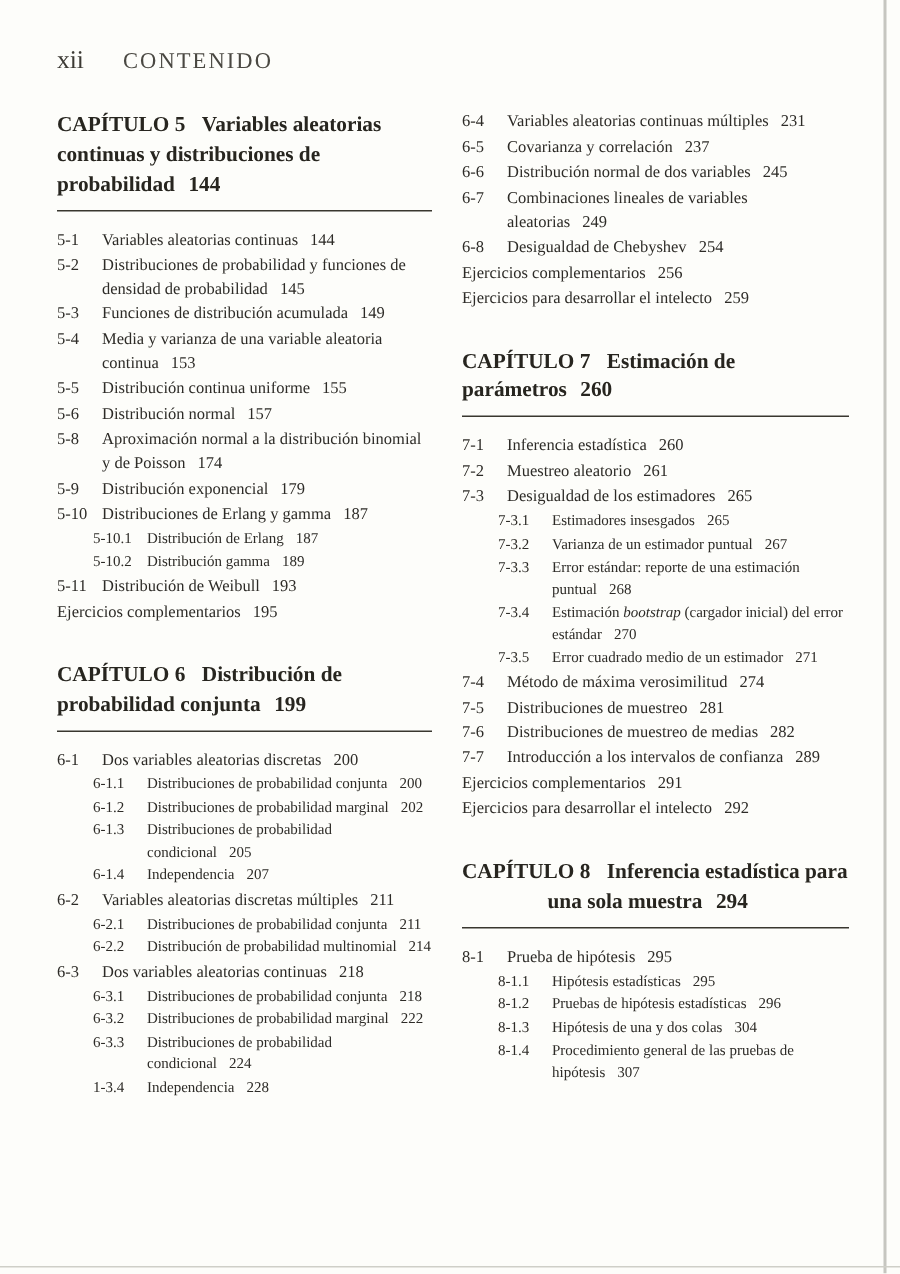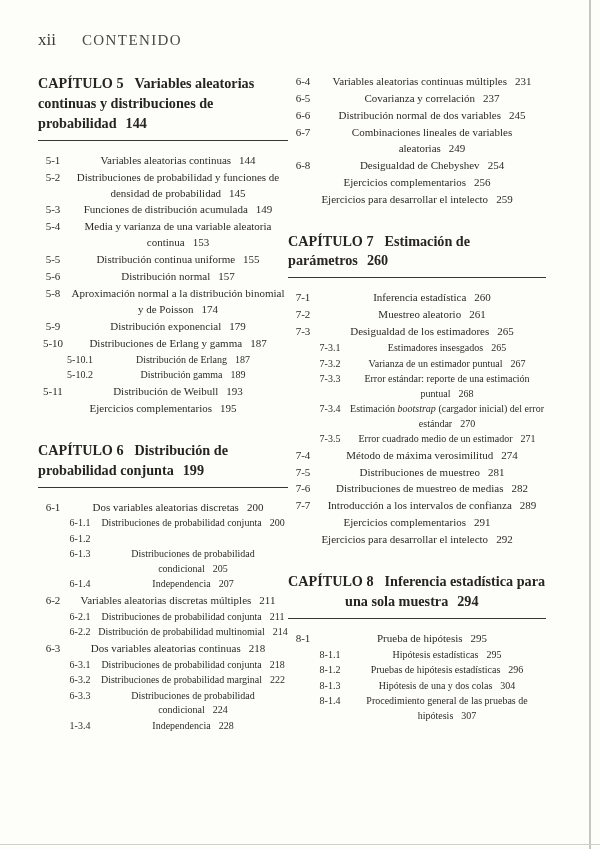--- a/index.html
+++ b/index.html
@@ -29,20 +29,21 @@
     color: #3c3a34;
   }
   .header-title {
     margin-left: 26px;
     font-size: 15px;
     letter-spacing: 1.4px;
     color: #4a4842;
   }
   .columns {
     display: flex;
+    gap: 20px;
   }
   .col1 { width: 250px; }
   .col2 { width: 258px; }
 
   .chapter {
     font-weight: bold;
     font-size: 14.2px;
     line-height: 1.4;
     margin-top: 24px;
     color: #27251f;
@@ -59,21 +60,20 @@
     background: #39372f;
     margin: 6px 0 12px 0;
   }
 
   .entry {
     display: flex;
     align-items: baseline;
     font-size: 11px;
     line-height: 1.45;
     margin-bottom: 1px;
-    text-align: center;
   }
   .entry .num { flex: 0 0 30px; }
   .entry .text { flex: 1; }
   .entry.sub {
     padding-left: 24px;
     font-size: 10px;
     line-height: 1.45;
   }
   .entry.sub .num { flex: 0 0 36px; }
   .page-num { padding-left: 8px; }
@@ -163,20 +163,21 @@
         <div class="entry">
           <span class="num">6-1</span>
           <span class="text"><span class="part">Dos variables aleatorias discretas</span><span class="page-num">200</span></span>
         </div>
         <div class="entry sub">
           <span class="num">6-1.1</span>
           <span class="text"><span class="part">Distribuciones de probabilidad conjunta</span><span class="page-num">200</span></span>
         </div>
         <div class="entry sub">
           <span class="num">6-1.2</span>
+          <span class="text"><span class="part">Distribuciones de probabilidad marginal</span><span class="page-num">202</span></span>
         </div>
         <div class="entry sub">
           <span class="num">6-1.3</span>
           <span class="text"><span class="part">Distribuciones de probabilidad condicional</span><span class="page-num">205</span></span>
         </div>
         <div class="entry sub">
           <span class="num">6-1.4</span>
           <span class="text"><span class="part">Independencia</span><span class="page-num">207</span></span>
         </div>
         <div class="entry">

